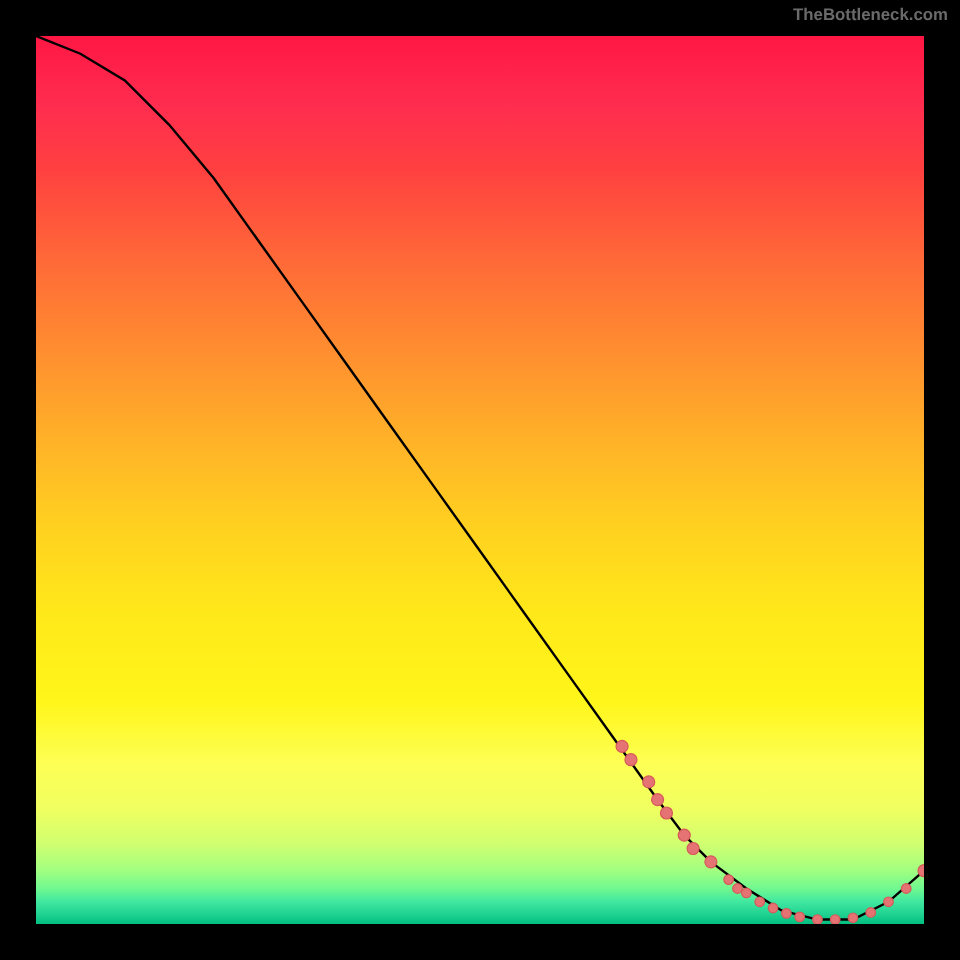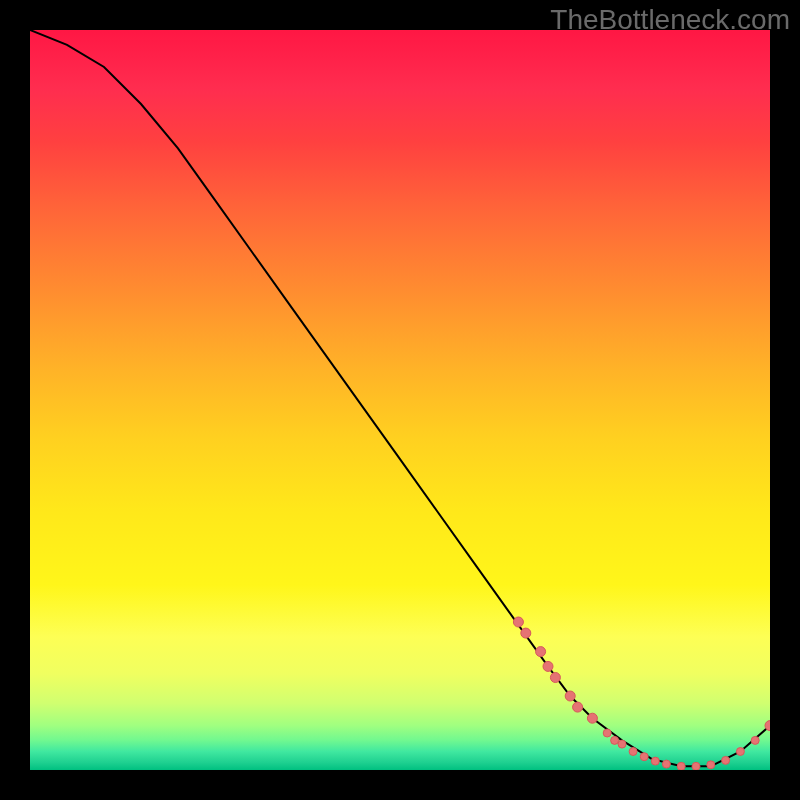--- a/index.html
+++ b/index.html
@@ -8,22 +8,22 @@
     height: 800px;
     background: #000;
     position: relative;
     font-family: Arial, sans-serif;
   }
   .watermark {
     position: absolute;
     top: 4px;
     right: 10px;
     color: #6a6a6a;
-    font-size: 28px;
-    font-weight: 400;
+    font-size: 14px;
+    font-weight: 700;
     z-index: 10;
   }
   .plot-area {
     position: absolute;
     left: 30px;
     top: 30px;
     width: 740px;
     height: 740px;
   }
   .gradient-bg {

